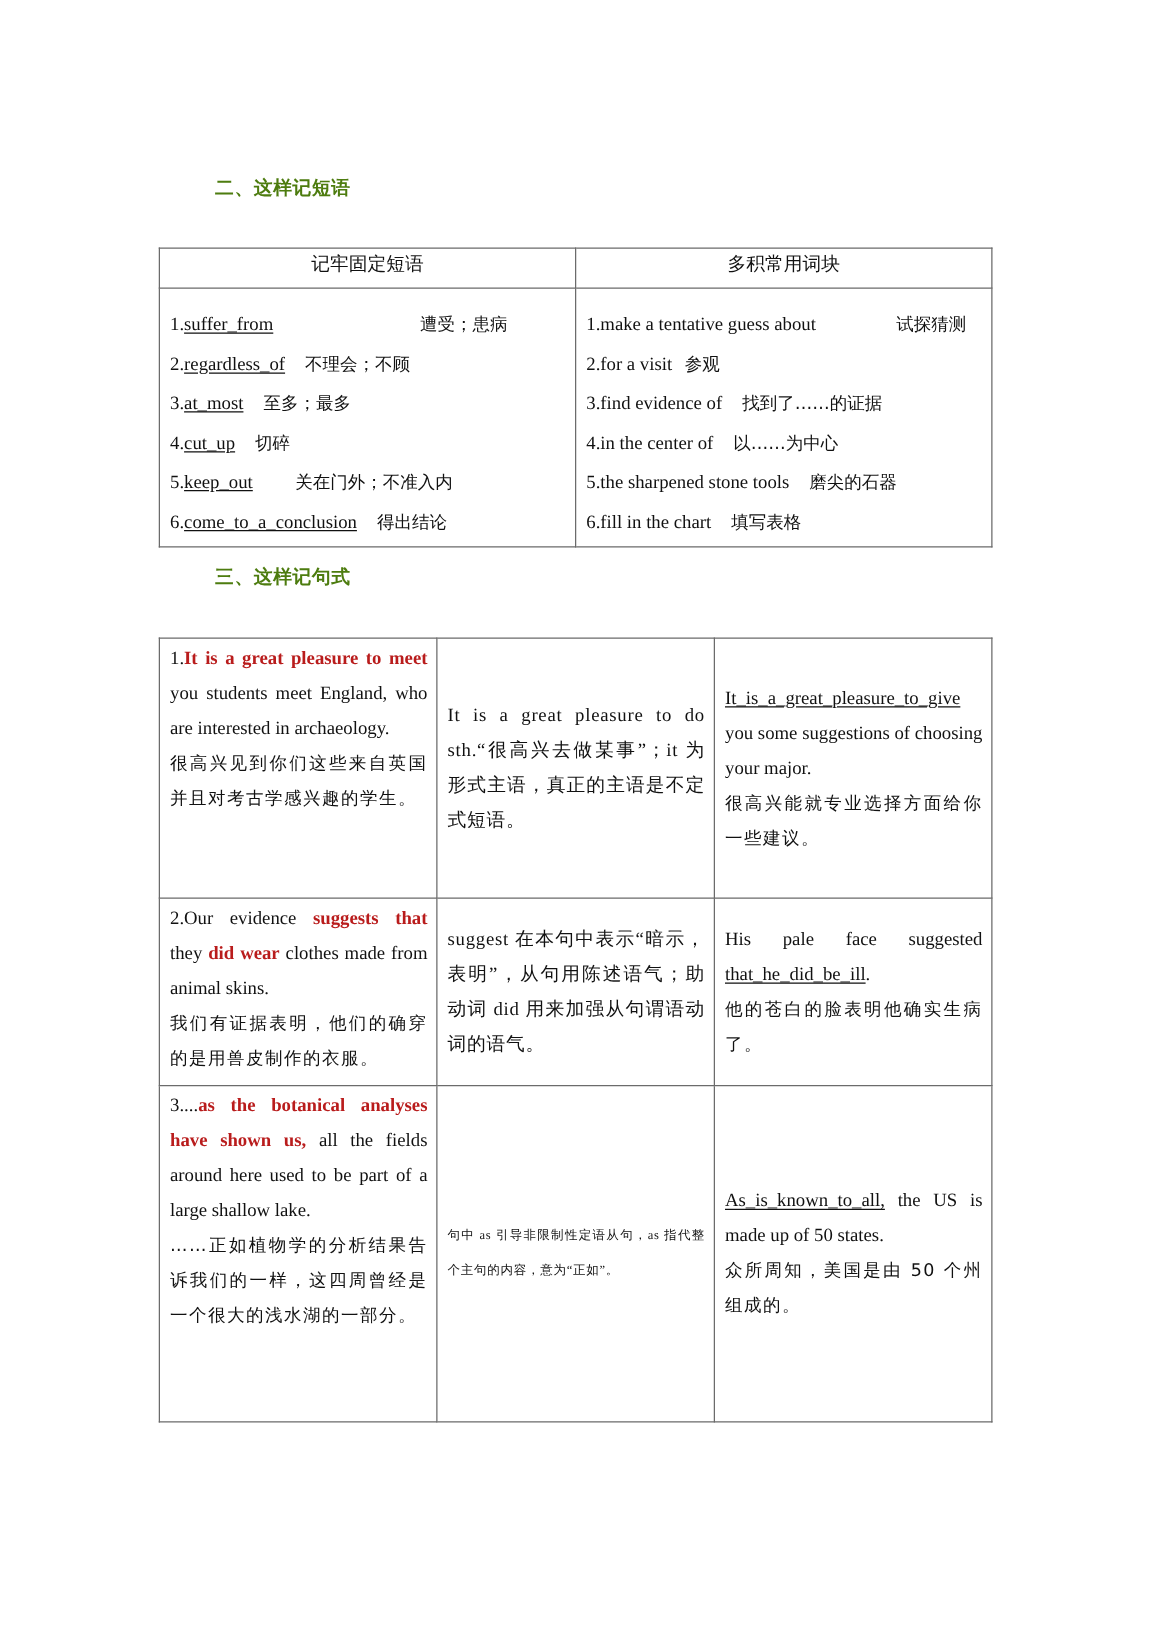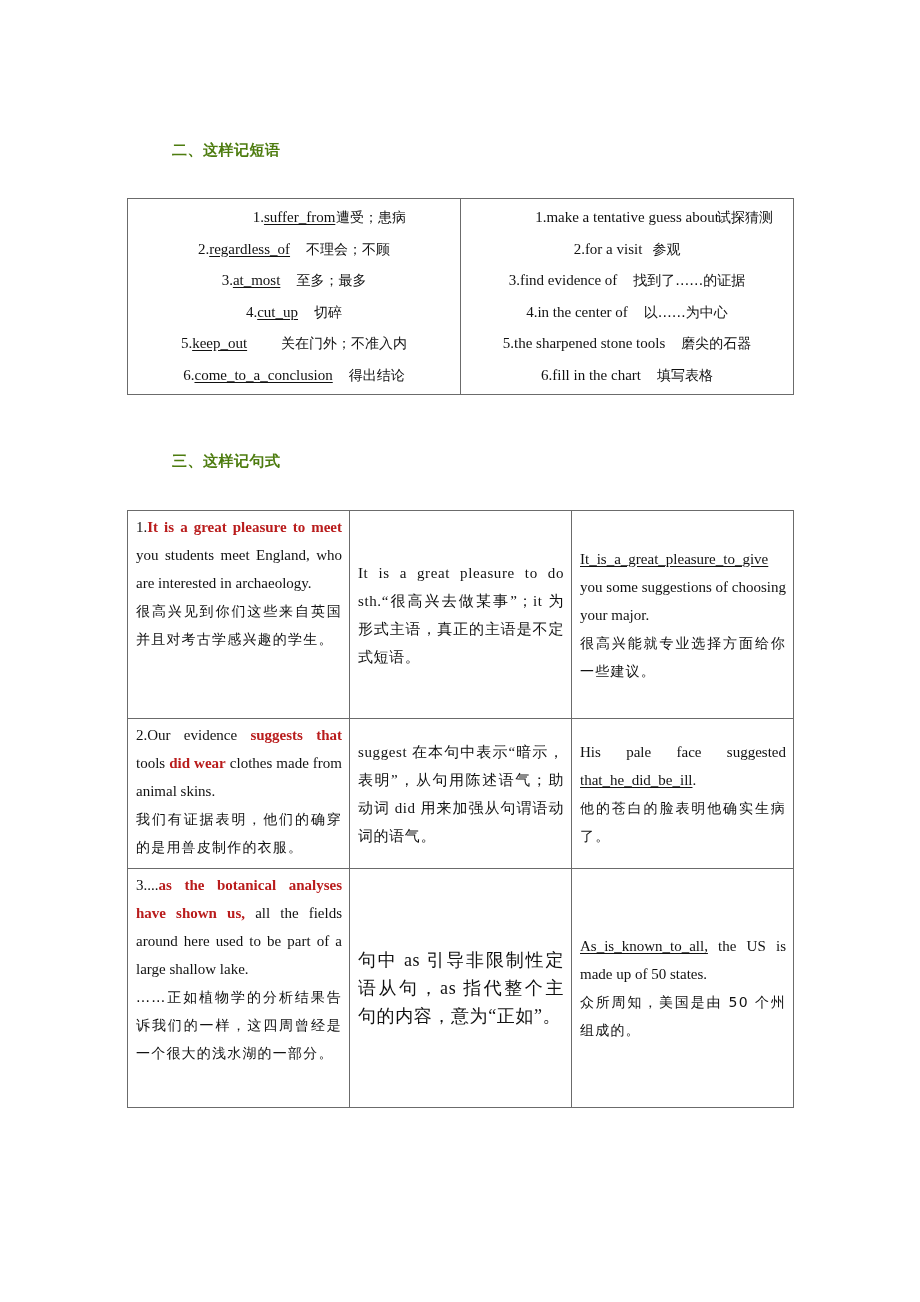--- a/index.html
+++ b/index.html
@@ -9,21 +9,21 @@
                font-size: 15px; font-weight: bold; color: #4d7c0f; letter-spacing: 0.5px; }
     #h2 { left: 172px; top: 141px; }
     #h3 { left: 172px; top: 452px; }
 
     table { position: absolute; border-collapse: collapse; table-layout: fixed; }
     td, th { border: 1px solid #6b6b6b; vertical-align: top; font-weight: normal; }
     th { font-size: 15px; text-align: center; height: 31px; padding: 0; line-height: 26px; vertical-align: top; }
 
     
     #t1 { left: 127px; top: 198px; width: 666px; }
-    #t1 td { padding: 3px 8px 3px 8px; font-size: 15px; text-align: center; }
+    #t1 td { padding: 14px 8px 3px 8px; font-size: 15px; }
     .plist { margin: 0; padding: 0; list-style: none; }
     .plist li { height: 31.5px; line-height: 31.5px; white-space: nowrap; position: relative; }
     .u { text-decoration: underline; text-underline-offset: 2px; }
     .cn { font-family: "DejaVu Sans", sans-serif; font-size: 14px; }
     .right-cn { position: absolute; }
 
     
     #t2 { left: 127px; top: 510px; width: 666px; }
     #t2 td { font-size: 15px; line-height: 28px; padding: 2px 7px 2px 8px; text-align: justify; }
     #t2 td.mid { vertical-align: middle; }
@@ -35,20 +35,24 @@
 <body>
 
 <div class="heading" id="h2">二、这样记短语</div>
 
 <table id="t1">
   <colgroup>
       <col style="width:333px">
       <col style="width:333px">
     </colgroup>
   <tbody>
+      <tr>
+    <th>记牢固定短语</th>
+    <th>多积常用词块</th>
+  </tr>
   <tr>
     <td>
       <ul class="plist">
         <li><span>1.</span><span class="u">suffer_from</span><span class="cn right-cn" style="left:200px">遭受；患病</span></li>
         <li><span>2.</span><span class="u">regardless_of</span><span class="cn" style="margin-left:16px">不理会；不顾</span></li>
         <li><span>3.</span><span class="u">at_most</span><span class="cn" style="margin-left:16px">至多；最多</span></li>
         <li><span>4.</span><span class="u">cut_up</span><span class="cn" style="margin-left:16px">切碎</span></li>
         <li><span>5.</span><span class="u">keep_out</span><span class="cn" style="margin-left:34px">关在门外；不准入内</span></li>
         <li><span>6.</span><span class="u">come_to_a_conclusion</span><span class="cn" style="margin-left:16px">得出结论</span></li>
       </ul>
@@ -86,39 +90,39 @@
       <span class="cnp" style="font-family:'Liberation Serif','DejaVu Serif',serif;font-size:15px;letter-spacing:0.6px">It is a great pleasure to do sth.“很高兴去做某事”；it 为形式主语，真正的主语是不定式短语。</span>
     </td>
     <td class="mid">
       <span class="en"><span class="u">It_is_a_great_pleasure_to_give</span><span> you some suggestions of choosing your major.</span></span>
       <span class="cnp">很高兴能就专业选择方面给你一些建议。</span>
     </td>
   </tr>
 
   <tr style="height:150px">
     <td>
-      <span class="en"><span>2.Our evidence </span><span class="blue">suggests that</span><span> tools </span><span class="blue">did wear</span><span> clothes made from animal skins.</span></span>
+      <span class="en"><span>2.Our evidence </span><span class="blue">suggests that</span><span> they </span><span class="blue">did wear</span><span> clothes made from animal skins.</span></span>
       <span class="cnp">我们有证据表明，他们的确穿的是用兽皮制作的衣服。</span>
     </td>
     <td class="mid">
       <span class="cnp" style="font-family:'Liberation Serif','DejaVu Serif',serif;font-size:15px;letter-spacing:0.6px">suggest 在本句中表示“暗示，表明”，从句用陈述语气；助动词 did 用来加强从句谓语动词的语气。</span>
     </td>
     <td class="mid">
       <span class="en"><span>His pale face suggested </span><span class="u">that_he_did_be_ill</span><span>.</span></span>
       <span class="cnp">他的苍白的脸表明他确实生病了。</span>
     </td>
   </tr>
 
-  <tr style="height:239px">
+  <tr style="height:269px">
     <td>
       <span class="en"><span>3....</span><span class="blue">as the botanical analyses have shown us,</span><span> all the fields around here used to be part of a large shallow lake.</span></span>
       <span class="cnp">……正如植物学的分析结果告诉我们的一样，这四周曾经是一个很大的浅水湖的一部分。</span>
     </td>
     <td class="mid">
-      <span class="cnp" style="font-family:'Liberation Serif','DejaVu Serif',serif;font-size:18px;letter-spacing:0.6px">句中 as 引导非限制性定语从句，as 指代整个主句的内容，意为“正如”。</span>
+      <span class="cnp" style="font-family:'Liberation Serif','DejaVu Serif',serif;font-size:10px;letter-spacing:0.6px">句中 as 引导非限制性定语从句，as 指代整个主句的内容，意为“正如”。</span>
     </td>
     <td class="mid">
       <span class="en"><span class="u">As_is_known_to_all,</span><span> the US is made up of 50 states.</span></span>
       <span class="cnp">众所周知，美国是由 50 个州组成的。</span>
     </td>
   </tr>
 </tbody>
   </table>
 
 </body></html>

